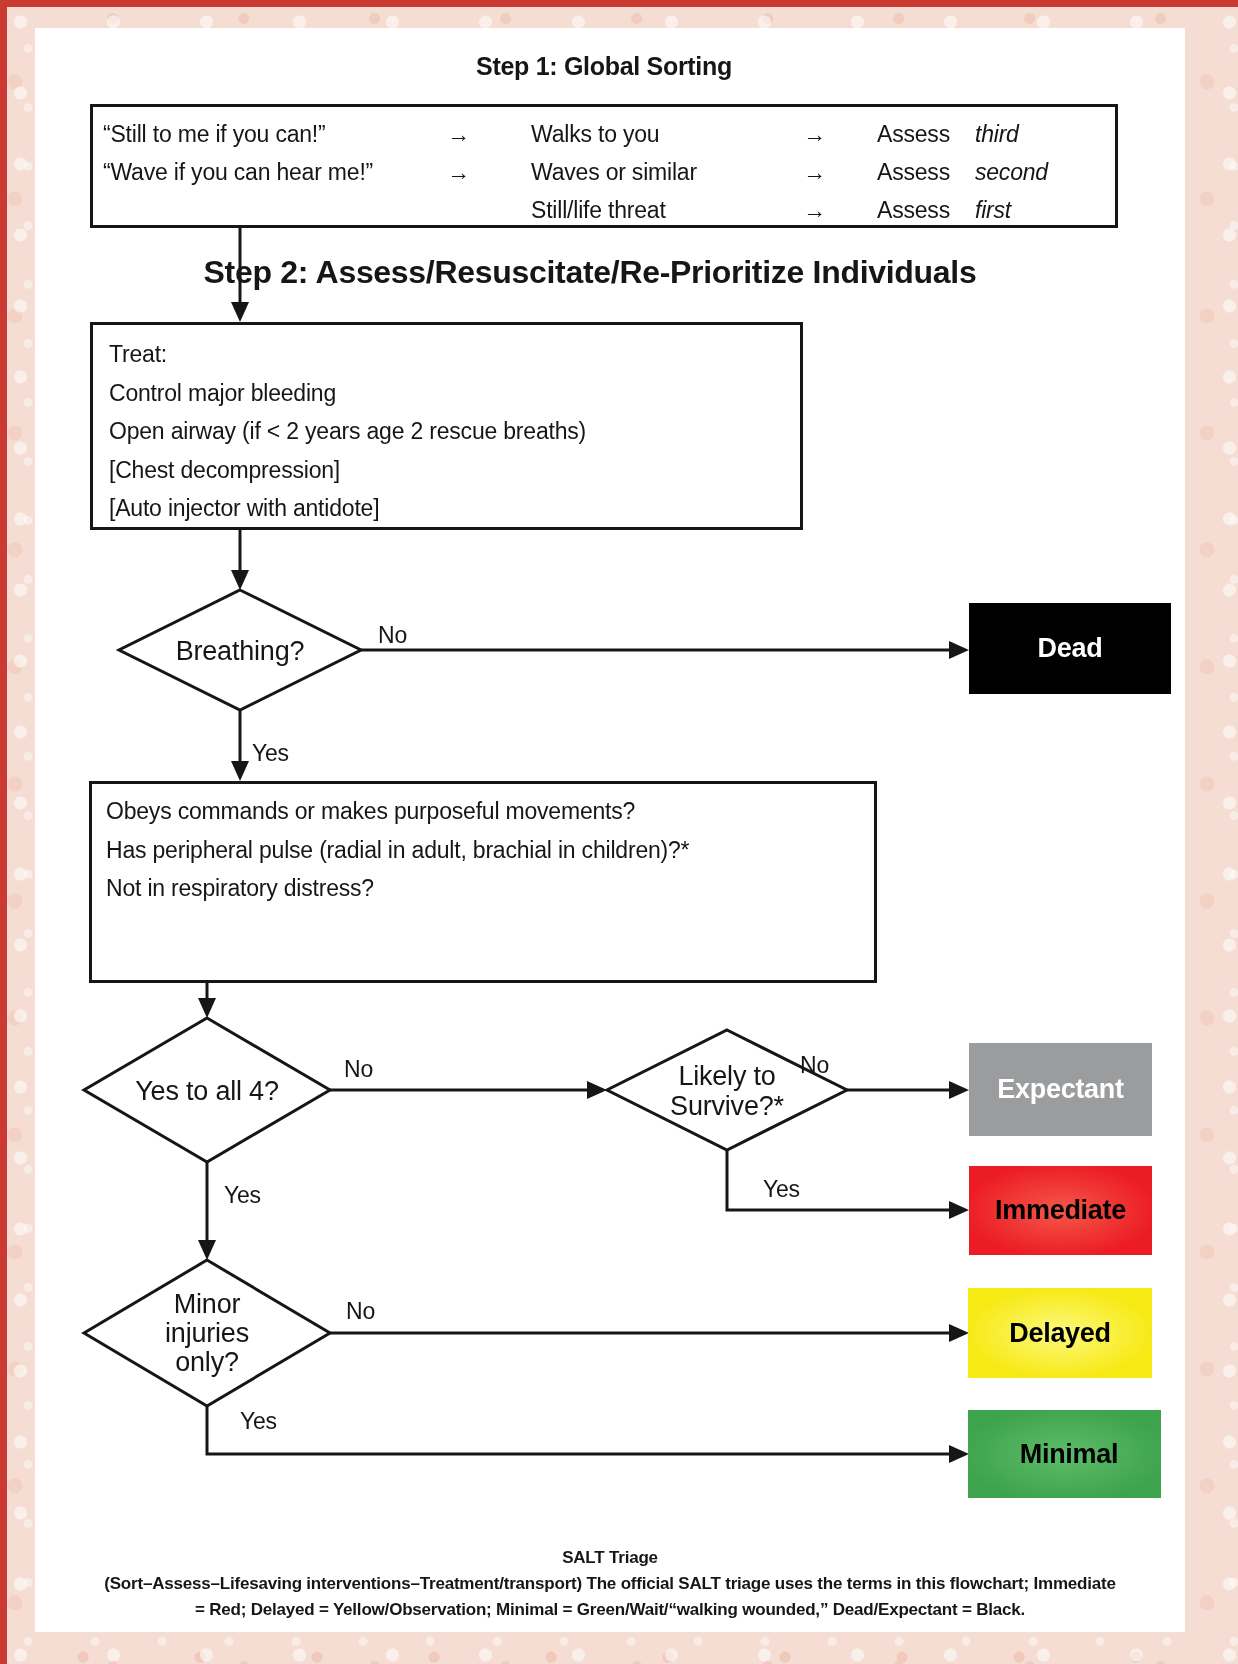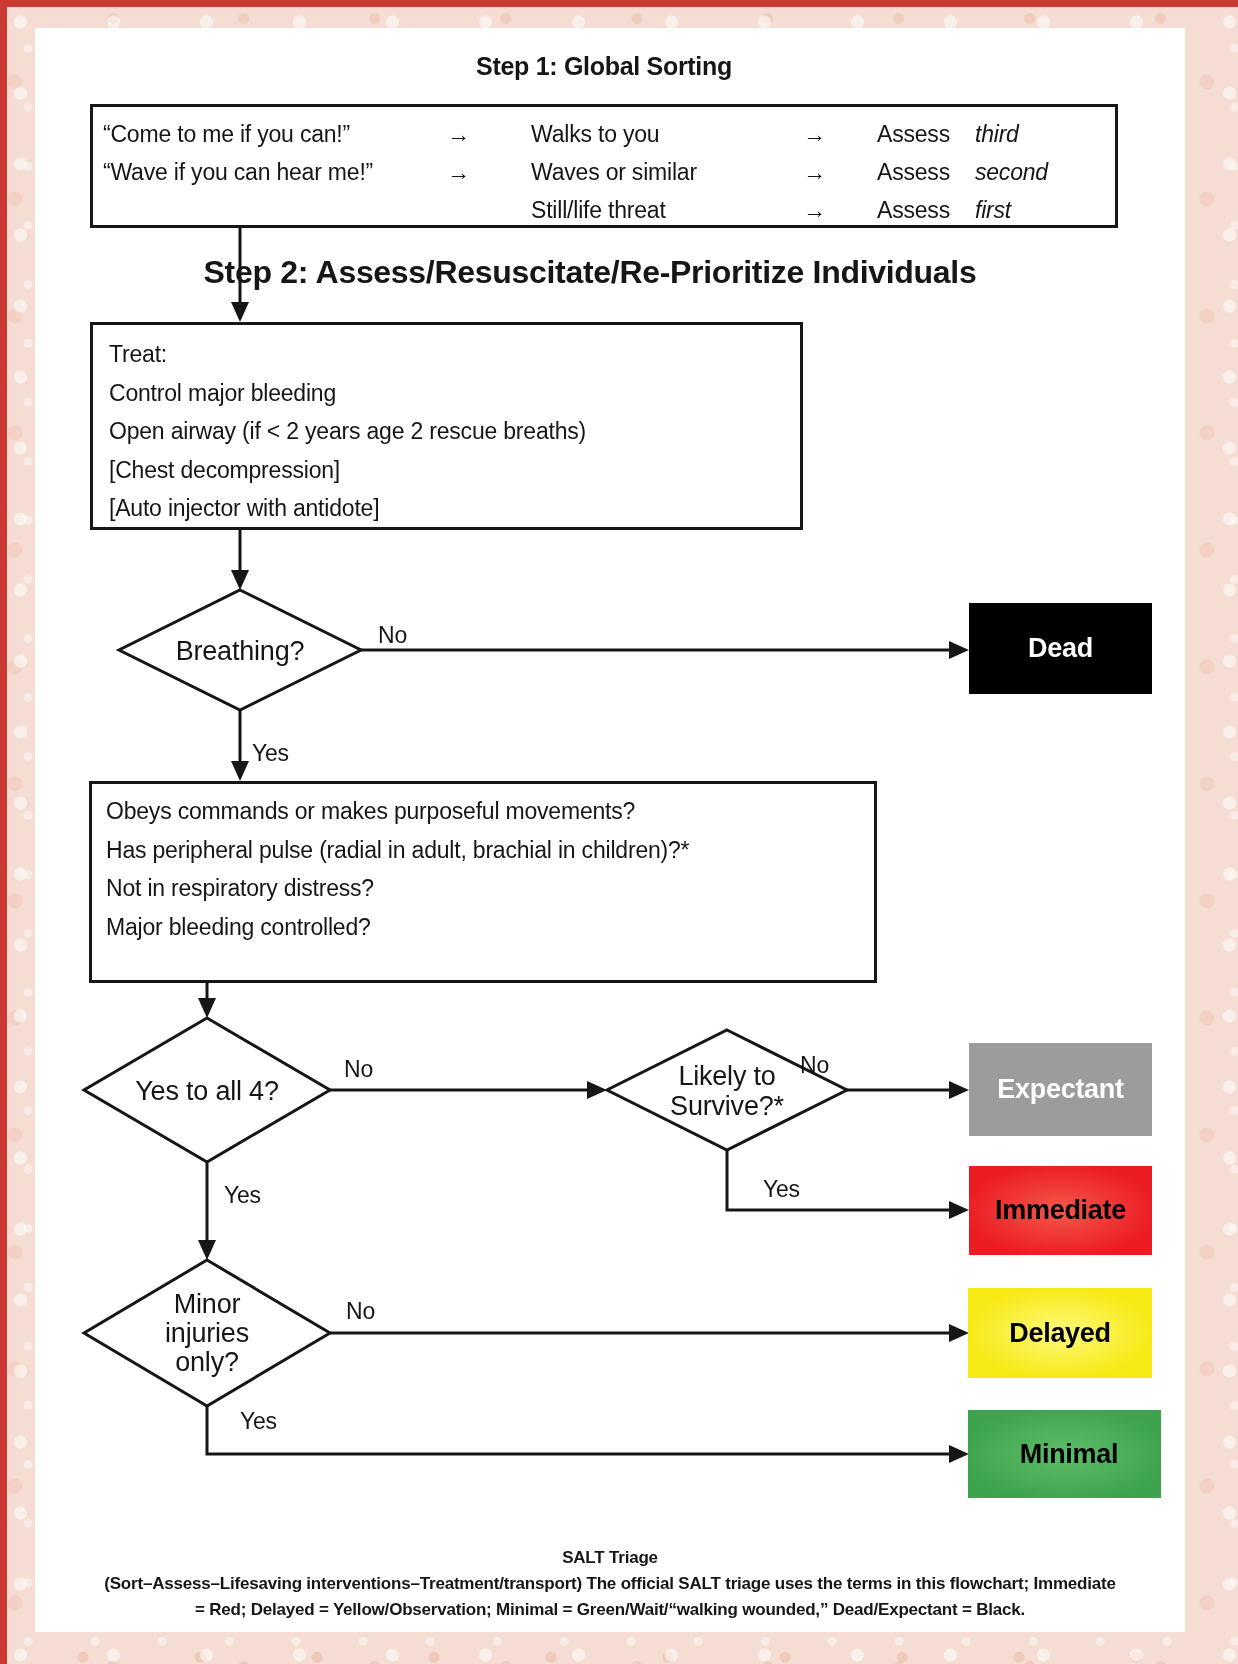--- a/index.html
+++ b/index.html
@@ -24,21 +24,21 @@
   .sort-row{display:grid;grid-template-columns:340px 88px 268px 78px 1fr;height:38px;line-height:38px;}
   .sort-row .cell{white-space:nowrap;}
   .arrow-cell{text-align:left;padding-left:4px;}
   .prio{font-style:italic;margin-left:25px;}
   .treat-box{left:90px;top:322px;width:713px;height:208px;padding:10px 0 0 16px;}
   .treat-box .ln,.assess-box .ln{line-height:38.5px;white-space:nowrap;}
   .assess-box{left:89px;top:781px;width:788px;height:202px;padding:8px 0 0 14px;}
   .dlabel{font-size:27px;text-align:center;letter-spacing:-0.2px;}
   .elabel{font-size:23px;letter-spacing:-0.2px;}
   .outcome{display:flex;align-items:center;justify-content:center;font-weight:bold;font-size:27px;letter-spacing:-0.3px;}
-  .o-dead{left:969px;top:603px;width:183px;height:91px;background:#000000;color:#ffffff;}
+  .o-dead{left:969px;top:603px;width:202px;height:91px;background:#000000;color:#ffffff;}
   .o-expectant{left:969px;top:1043px;width:183px;height:93px;background:#9b9c9e;color:#ffffff;}
   .o-immediate{left:969px;top:1166px;width:183px;height:89px;color:#000000;
     background:radial-gradient(ellipse at center,#f4584a 0%,#ec1c24 75%);}
   .o-delayed{left:968px;top:1288px;width:184px;height:90px;color:#000000;
     background:radial-gradient(ellipse at center,#fdf97e 0%,#f7e914 72%);}
   .o-minimal{left:968px;top:1410px;width:184px;height:88px;color:#000000;
     background:radial-gradient(ellipse at center,#5ebc69 0%,#3da34c 78%);padding-left:9px;}
   .footnote{left:563px;top:1112px;width:180px;font-size:23px;line-height:36px;}
   .footer{left:99px;width:1022px;text-align:center;font-weight:bold;font-size:17px;letter-spacing:-0.2px;}
 </style>
@@ -82,21 +82,21 @@
       <polygon points="207,1018 330,1090 207,1162 84,1090"></polygon>
       <polygon points="727,1030 847,1090 727,1150 607,1090"></polygon>
       <polygon points="207,1260 330,1333 207,1406 84,1333"></polygon>
     </g>
   </svg>
 
   <div class="abs title" style="left:90px;top:52px;width:1028px;">Step 1: Global Sorting</div>
 
   <div class="abs bbox sort-box">
     <div class="sort-row">
-      <span class="cell">“Come to me if you can!”</span>
+      <span class="cell">“Still to me if you can!”</span>
       <span class="cell arrow-cell">→</span>
       <span class="cell">Walks to you</span>
       <span class="cell arrow-cell">→</span>
       <span class="cell"><span>Assess</span><span class="prio">third</span></span>
     </div>
     <div class="sort-row">
       <span class="cell">“Wave if you can hear me!”</span>
       <span class="cell arrow-cell">→</span>
       <span class="cell">Waves or similar</span>
       <span class="cell arrow-cell">→</span>
@@ -124,21 +124,20 @@
   <div class="abs dlabel" style="left:140px;top:636px;width:200px;">Breathing?</div>
   <div class="abs elabel" style="left:378px;top:622px;">No</div>
   <div class="abs elabel" style="left:252px;top:740px;">Yes</div>
 
   <div class="abs outcome o-dead">Dead</div>
 
   <div class="abs bbox assess-box">
     <div class="ln">Obeys commands or makes purposeful movements?</div>
     <div class="ln">Has peripheral pulse (radial in adult, brachial in children)?*</div>
     <div class="ln">Not in respiratory distress?</div>
-    <div class="ln">Major bleeding controlled?</div>
   </div>
 
   <div class="abs dlabel" style="left:107px;top:1076px;width:200px;">Yes to all 4?</div>
   <div class="abs elabel" style="left:344px;top:1056px;">No</div>
   <div class="abs elabel" style="left:224px;top:1182px;">Yes</div>
 
   <div class="abs dlabel" style="left:627px;top:1061px;width:200px;line-height:30px;">
     <div>Likely to</div>
     <div>Survive?*</div>
   </div>

